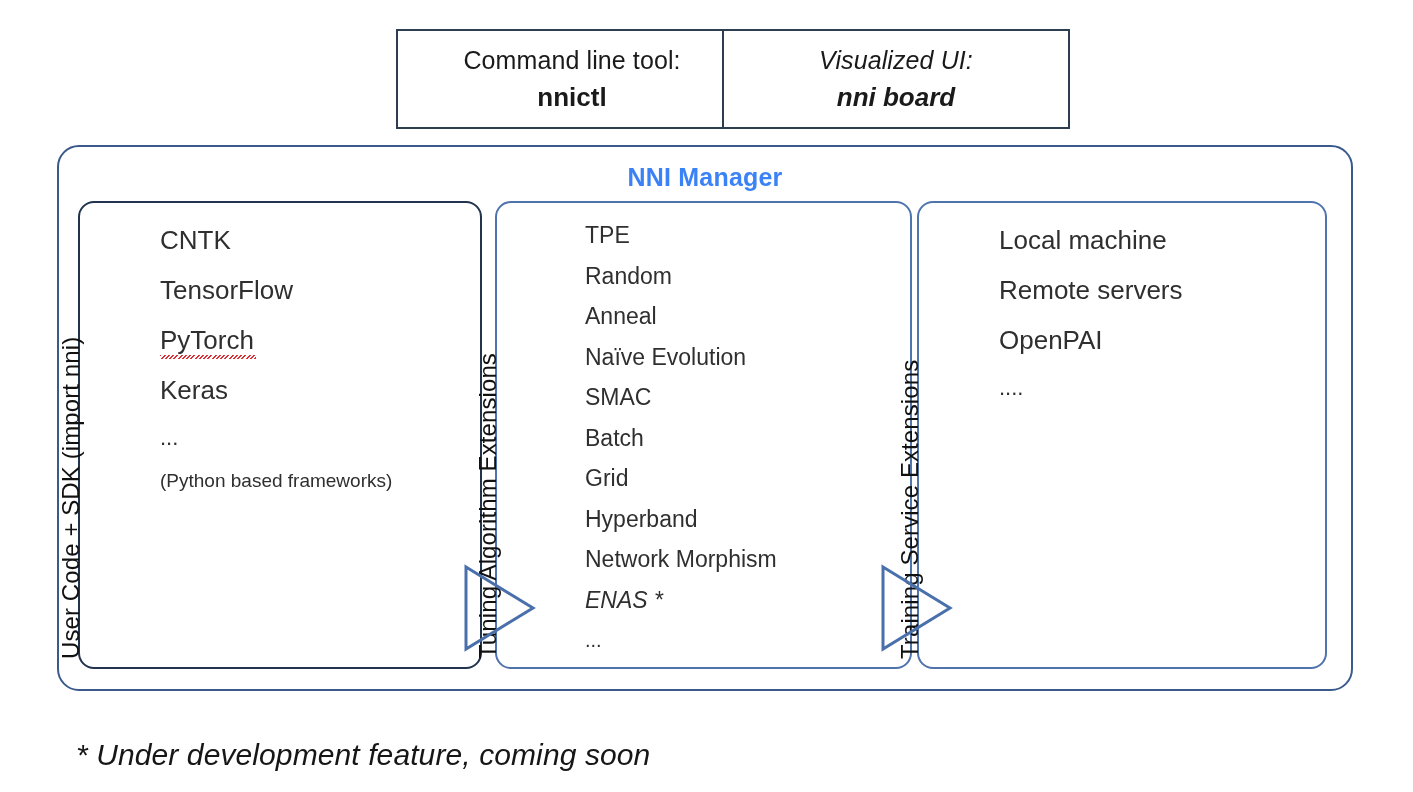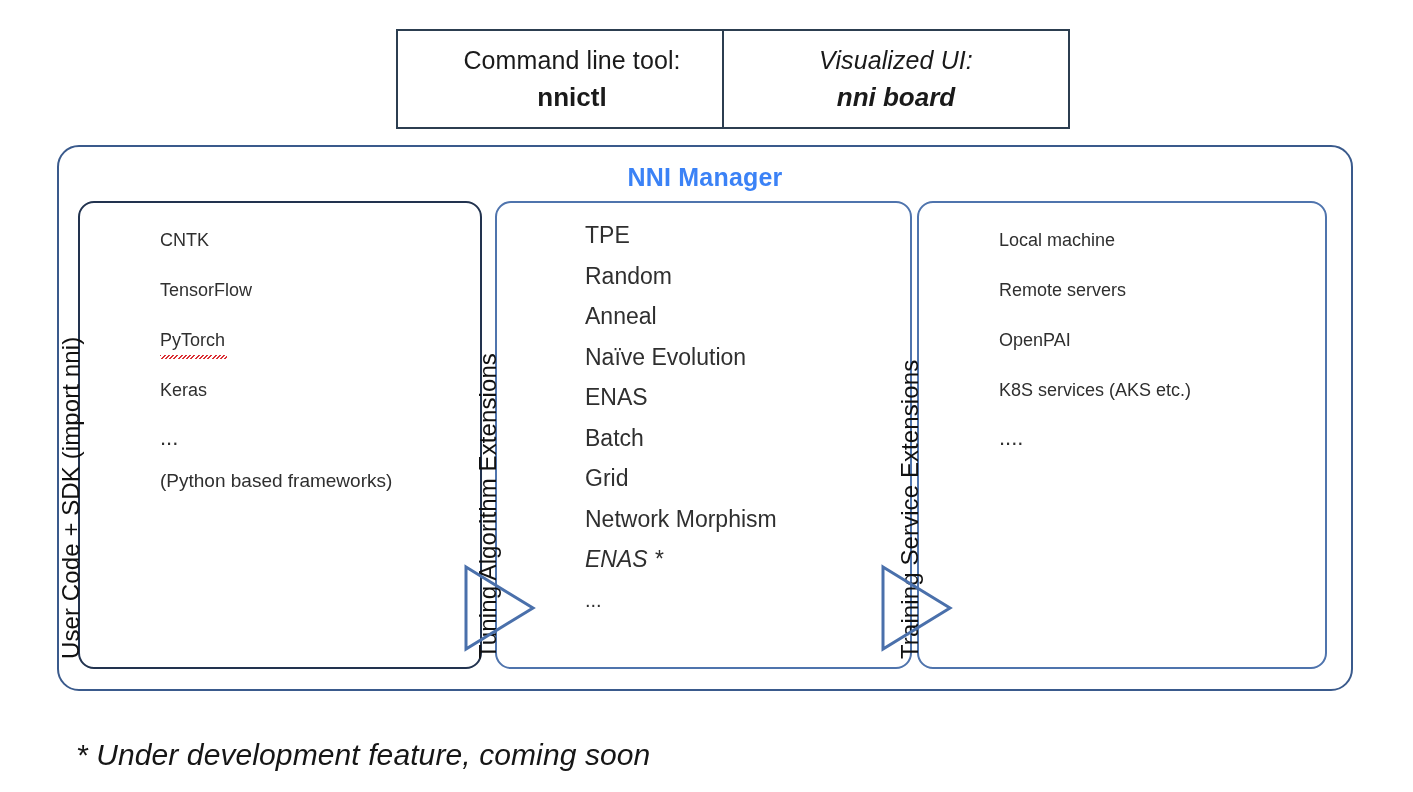--- a/index.html
+++ b/index.html
@@ -105,21 +105,21 @@
     left: 80px;
     right: 10px;
   }
   .panel-item {
     color: #2f2f2f;
     white-space: nowrap;
   }
 
   
   .wide-list .panel-item {
-    font-size: 18px;
+    font-size: 26px;
     line-height: 50px;
     height: 50px;
   }
   .wide-list .panel-item.small {
     font-size: 19px;
     line-height: 40px;
     height: 40px;
   }
   .wide-list .panel-item.ellipsis {
     font-size: 22px;
@@ -211,36 +211,36 @@
   </div>
 </div>
 
 <div class="panel" id="panel-tuning">
   <div class="panel-vlabel">Tuning Algorithm Extensions</div>
   <div class="panel-items tight-list">
     <div class="panel-item">TPE</div>
     <div class="panel-item">Random</div>
     <div class="panel-item">Anneal</div>
     <div class="panel-item">Naïve Evolution</div>
-    <div class="panel-item">ENAS</div>
+    <div class="panel-item">SMAC</div>
     <div class="panel-item">Batch</div>
     <div class="panel-item">Grid</div>
+    <div class="panel-item">Hyperband</div>
     <div class="panel-item">Network Morphism</div>
     <div class="panel-item italic">ENAS *</div>
     <div class="panel-item ellipsis">...</div>
   </div>
 </div>
 
 <div class="panel" id="panel-training">
   <div class="panel-vlabel">Training Service Extensions</div>
   <div class="panel-items wide-list">
     <div class="panel-item">Local machine</div>
     <div class="panel-item">Remote servers</div>
     <div class="panel-item">OpenPAI</div>
-    <div class="panel-item">K8S services (AKS etc.)</div>
     <div class="panel-item ellipsis">....</div>
   </div>
 </div>
 
 <div class="flow-arrow" id="flow-arrow-1">
   <svg width="74" height="90" viewBox="0 0 74 90" aria-hidden="true">
     <polygon points="3,4 70,45 3,86" fill="none" stroke="#4a70ab" stroke-width="3"></polygon>
   </svg>
 </div>
 <div class="flow-arrow" id="flow-arrow-2">

